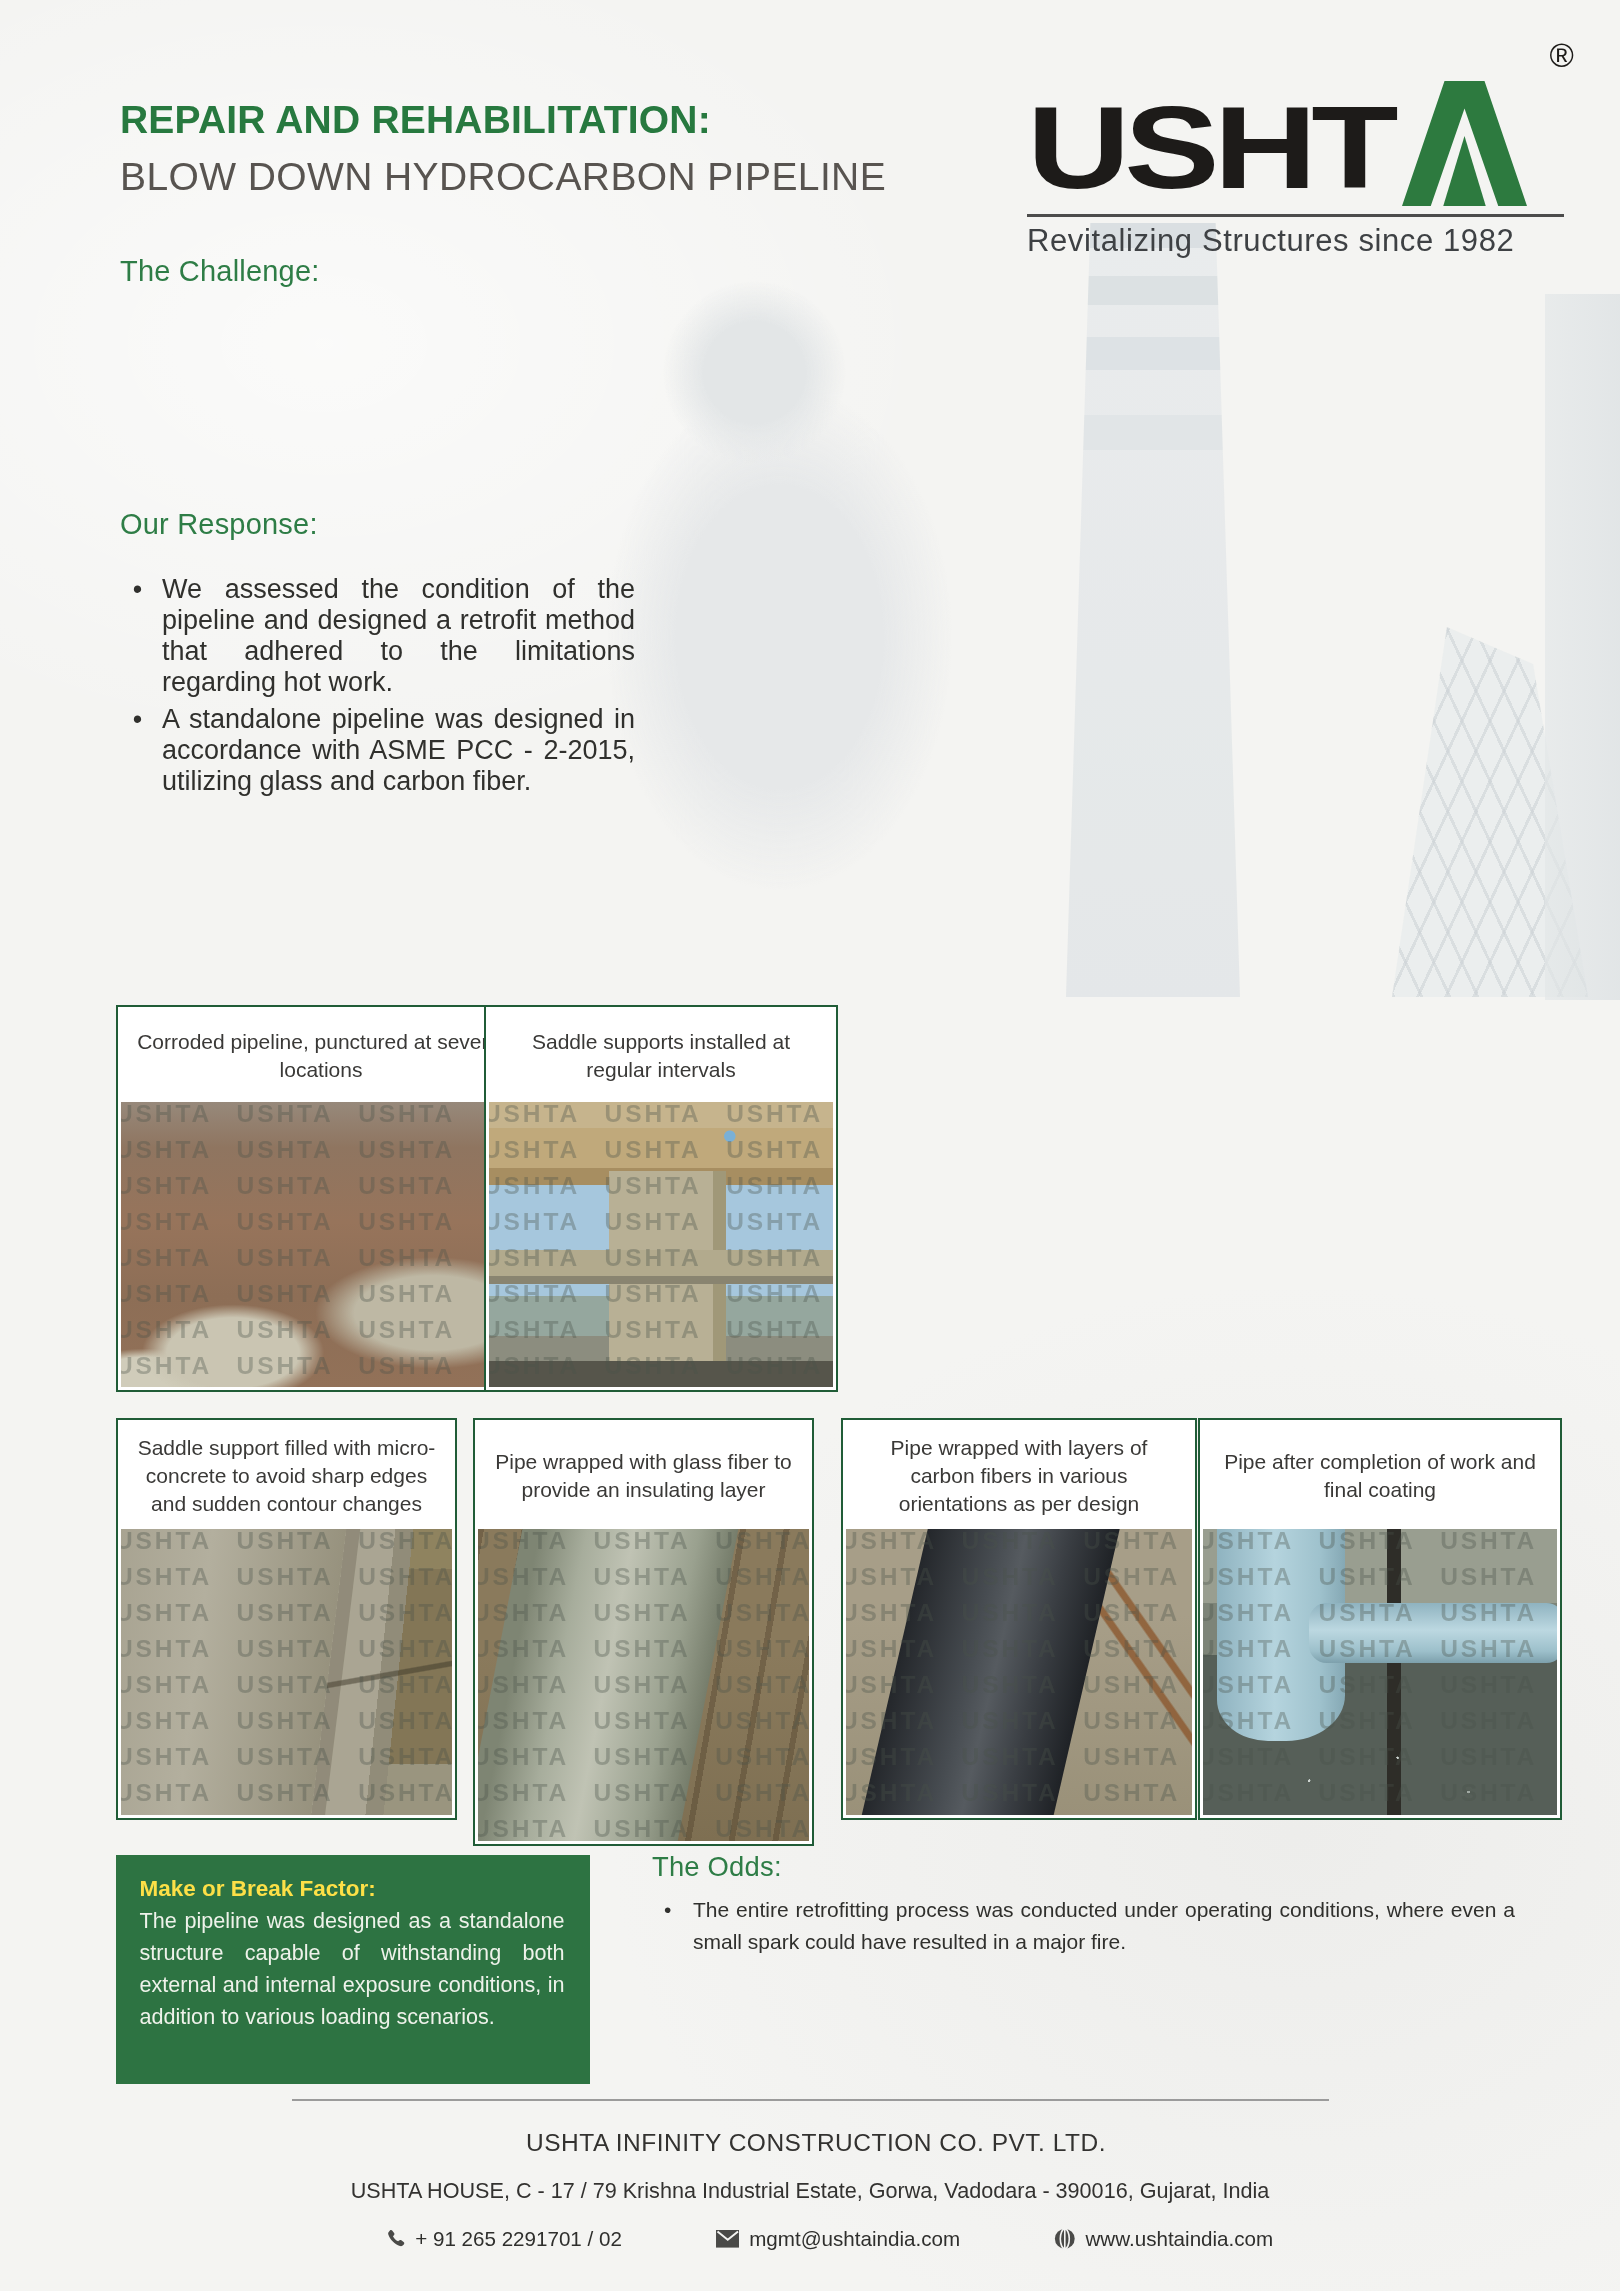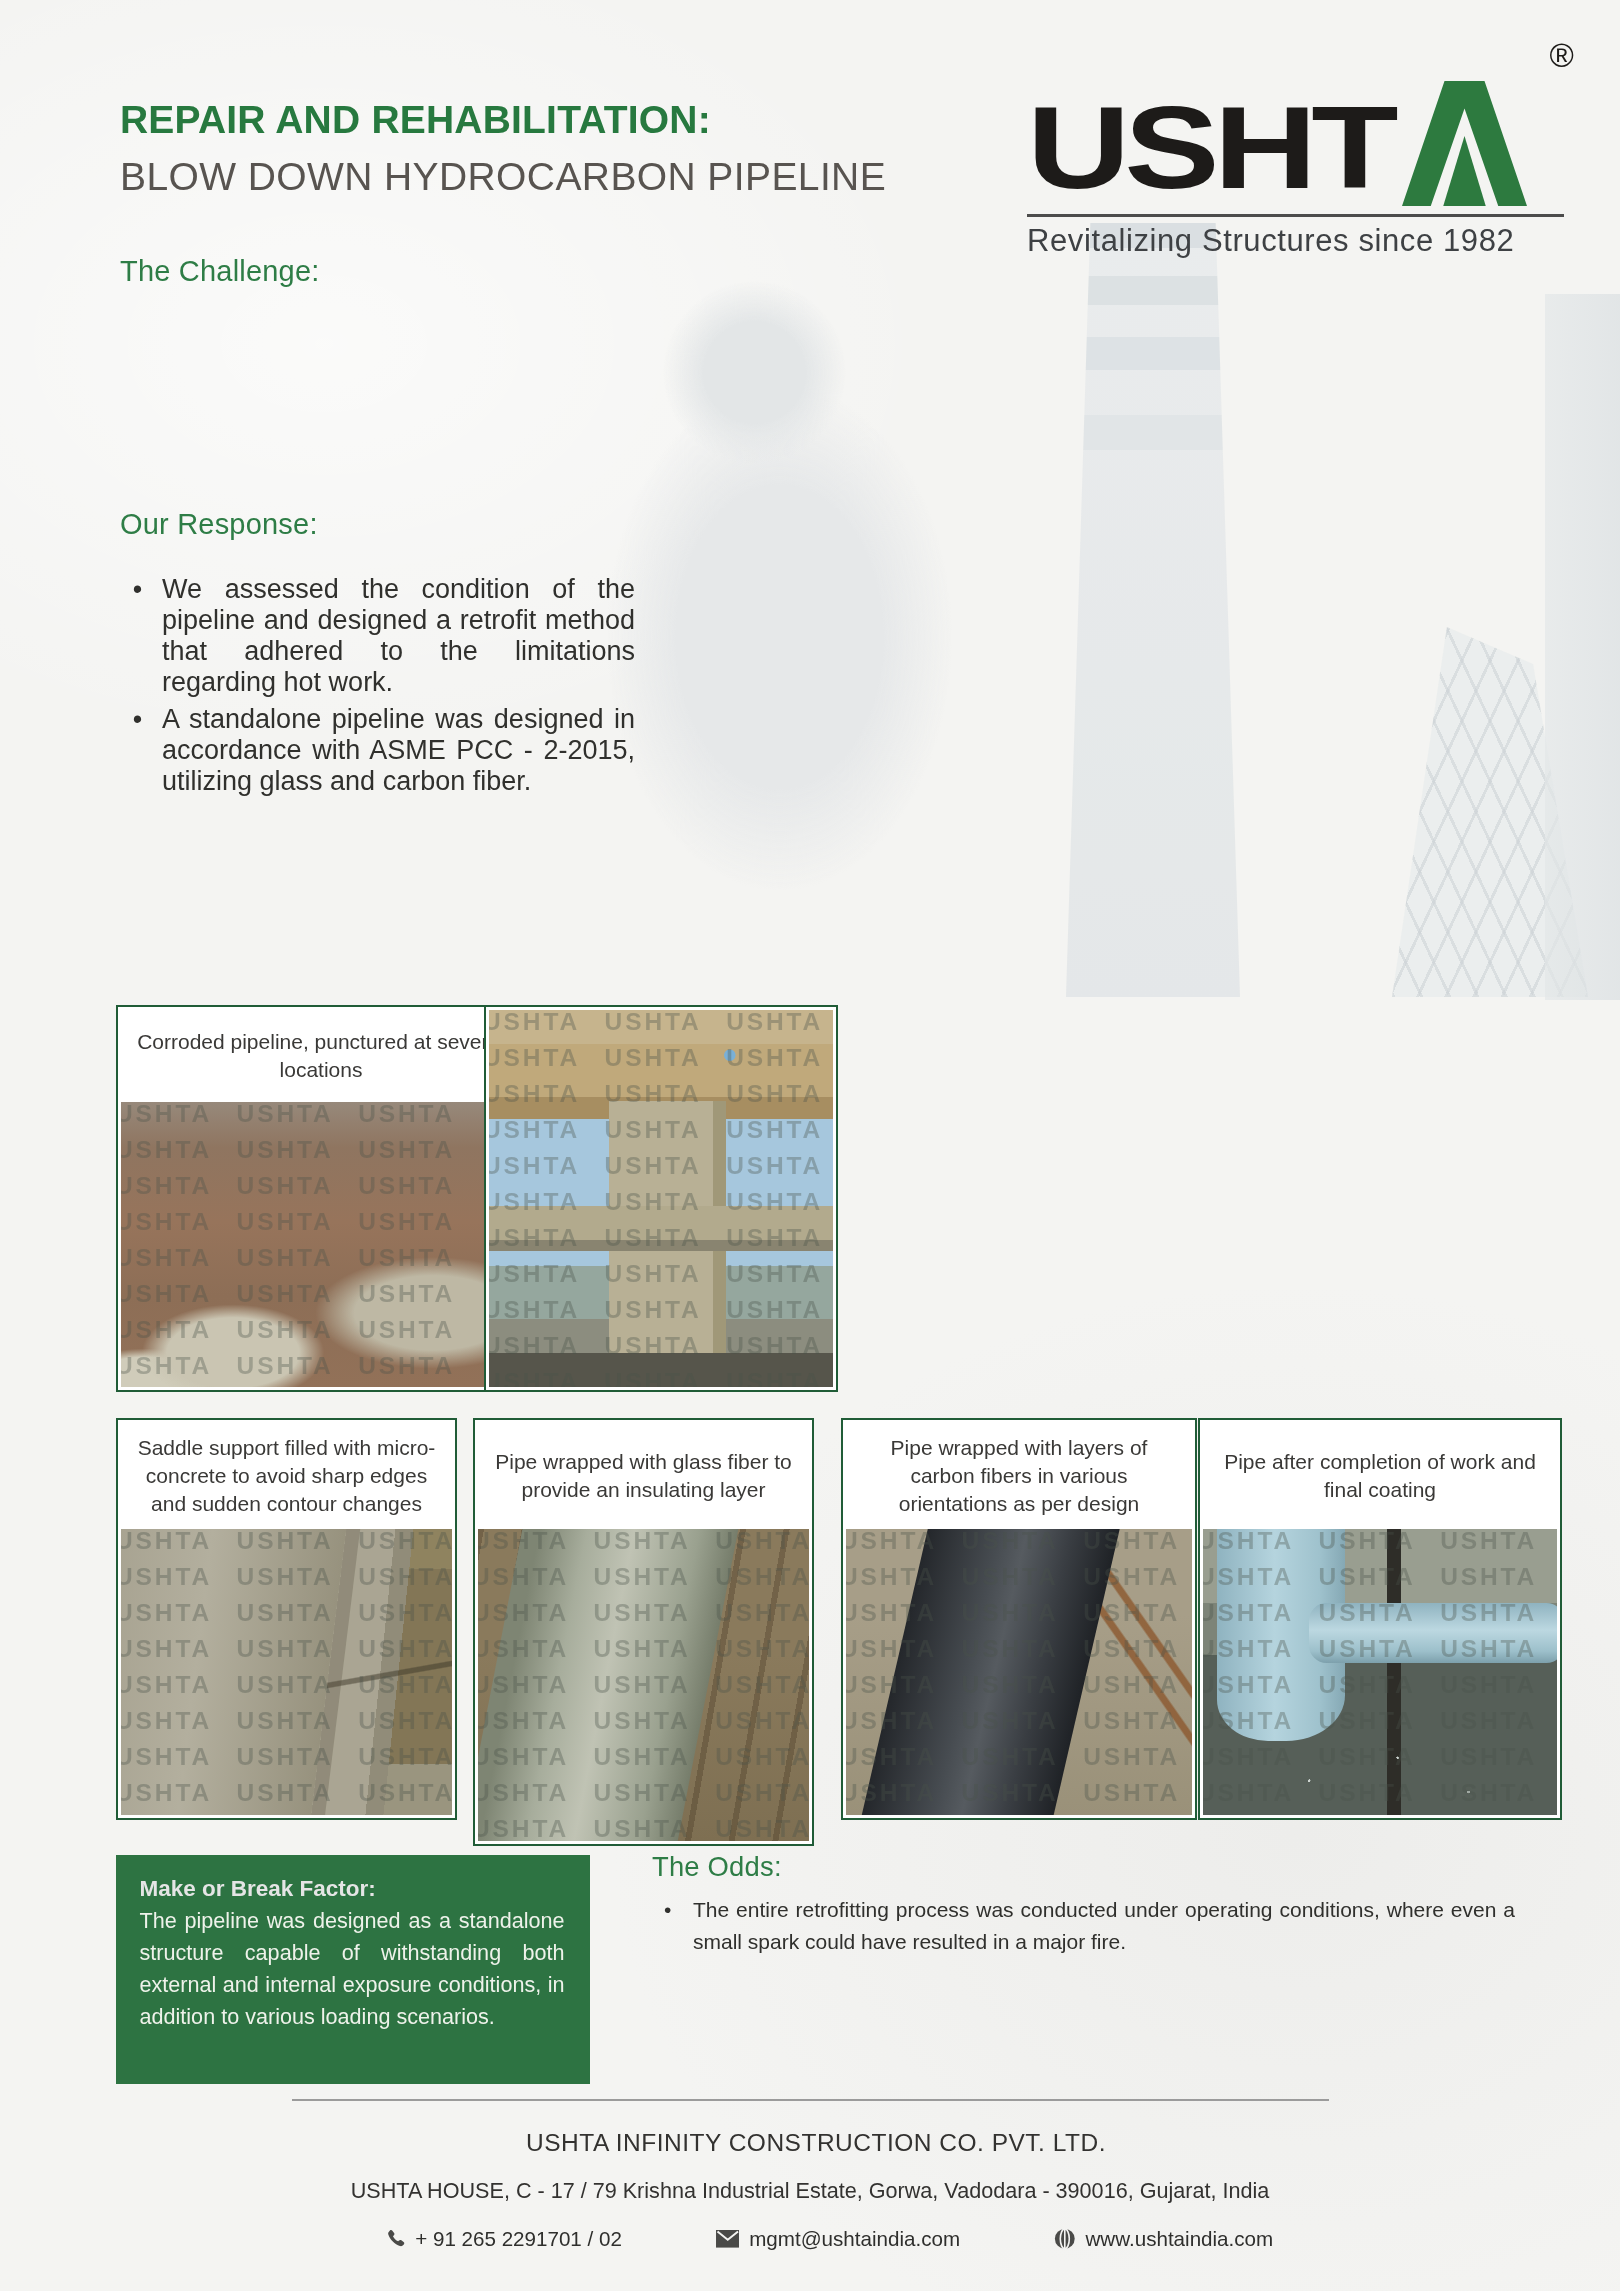--- a/index.html
+++ b/index.html
@@ -128,21 +128,21 @@
   .p24::before { content:""; position:absolute; left:4%; top:-6%; width:36%; height:80%;
     border-radius:0 0 46% 40%/0 0 20% 18%;
     background:linear-gradient(90deg,#8fb3c0,#b5d4de 45%,#9fc2cd 80%,#85a8b4); }
   .p24::after { content:""; position:absolute; left:30%; top:26%; width:72%; height:21%;
     border-radius:17.6px;
     background:linear-gradient(180deg,#8fb3c0,#bcd8e1 45%,#9dc0cb 80%,#7da0ac); }
 
   
   .mob { position:absolute; left:116px; top:1855px; width:474px; height:229px;
     background:#2d7342; color:#eef2ea; padding:17.6px 25.5px 17.6px 23.5px; }
-  .mob-title { font-size:22.5px; font-weight:bold; line-height:32px; color:#e5e5e5; }
+  .mob-title { font-size:22.5px; font-weight:bold; line-height:32px; color:#fde047; }
   .mob-body { font-size:21.6px; line-height:32px; text-align:justify; }
 
   .h-odds { left:652px; top:1851px; font-size:27.4px; }
   .odds-bullets { position:absolute; left:658px; top:1894px; width:857px; list-style:none; }
   .odds-bullets li { position:relative; padding-left:35px; font-size:21px; line-height:32px;
     color:#30302d; text-align:justify; }
   .odds-bullets li::before { content:"•"; position:absolute; left:5.9px; top:0; }
 
   
   .foot-rule { position:absolute; left:292px; top:2099px; width:1037px; height:2px; background:#9b9b9b; }
@@ -192,20 +192,21 @@
     <li>A standalone pipeline was designed in accordance with ASME PCC - 2-2015, utilizing glass and carbon fiber.</li>
   </ul>
 
   <div class="card c11">
     <div class="caption">Corroded pipeline, punctured at several locations</div>
     <div class="photo p11">
       <div class="wm">USHTA USHTA USHTA USHTA USHTA USHTA USHTA USHTA USHTA USHTA USHTA USHTA USHTA USHTA USHTA USHTA USHTA USHTA USHTA USHTA USHTA USHTA USHTA USHTA USHTA USHTA USHTA USHTA USHTA USHTA USHTA USHTA USHTA USHTA USHTA USHTA USHTA USHTA USHTA USHTA USHTA USHTA USHTA USHTA USHTA USHTA USHTA USHTA USHTA USHTA USHTA USHTA USHTA USHTA USHTA USHTA USHTA USHTA USHTA USHTA USHTA USHTA USHTA USHTA USHTA USHTA USHTA USHTA USHTA USHTA USHTA USHTA USHTA USHTA USHTA USHTA USHTA USHTA USHTA USHTA USHTA USHTA USHTA USHTA USHTA USHTA USHTA USHTA USHTA USHTA </div>
     </div>
   </div>
   <div class="card c12">
+    <div class="caption">Saddle supports installed at regular intervals</div>
     <div class="photo p12">
       <div class="wm">USHTA USHTA USHTA USHTA USHTA USHTA USHTA USHTA USHTA USHTA USHTA USHTA USHTA USHTA USHTA USHTA USHTA USHTA USHTA USHTA USHTA USHTA USHTA USHTA USHTA USHTA USHTA USHTA USHTA USHTA USHTA USHTA USHTA USHTA USHTA USHTA USHTA USHTA USHTA USHTA USHTA USHTA USHTA USHTA USHTA USHTA USHTA USHTA USHTA USHTA USHTA USHTA USHTA USHTA USHTA USHTA USHTA USHTA USHTA USHTA USHTA USHTA USHTA USHTA USHTA USHTA USHTA USHTA USHTA USHTA USHTA USHTA USHTA USHTA USHTA USHTA USHTA USHTA USHTA USHTA USHTA USHTA USHTA USHTA USHTA USHTA USHTA USHTA USHTA USHTA </div>
     </div>
   </div>
 
   <div class="card c21">
     <div class="caption">Saddle support filled with micro-concrete to avoid sharp edges and sudden contour changes</div>
     <div class="photo p21">
       <div class="wm">USHTA USHTA USHTA USHTA USHTA USHTA USHTA USHTA USHTA USHTA USHTA USHTA USHTA USHTA USHTA USHTA USHTA USHTA USHTA USHTA USHTA USHTA USHTA USHTA USHTA USHTA USHTA USHTA USHTA USHTA USHTA USHTA USHTA USHTA USHTA USHTA USHTA USHTA USHTA USHTA USHTA USHTA USHTA USHTA USHTA USHTA USHTA USHTA USHTA USHTA USHTA USHTA USHTA USHTA USHTA USHTA USHTA USHTA USHTA USHTA USHTA USHTA USHTA USHTA USHTA USHTA USHTA USHTA USHTA USHTA USHTA USHTA USHTA USHTA USHTA USHTA USHTA USHTA USHTA USHTA USHTA USHTA USHTA USHTA USHTA USHTA USHTA USHTA USHTA USHTA </div>
     </div>

